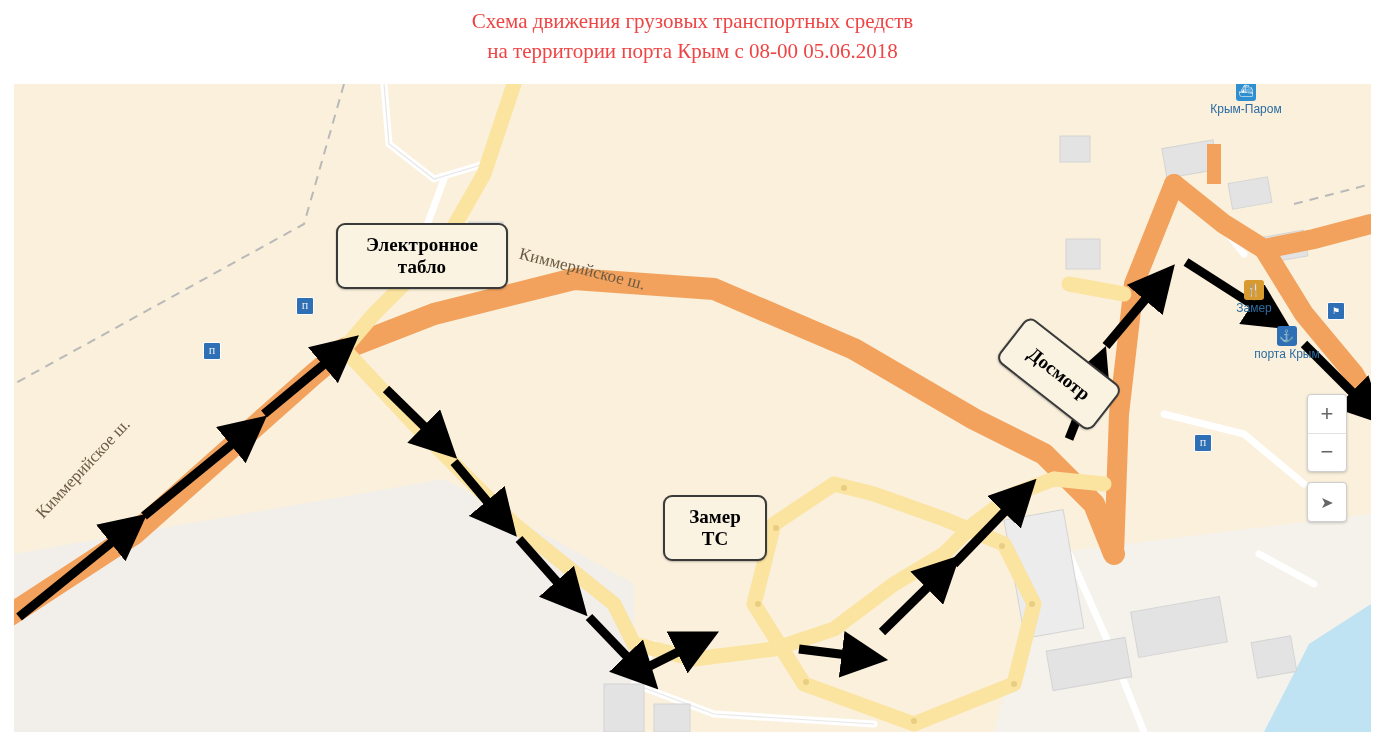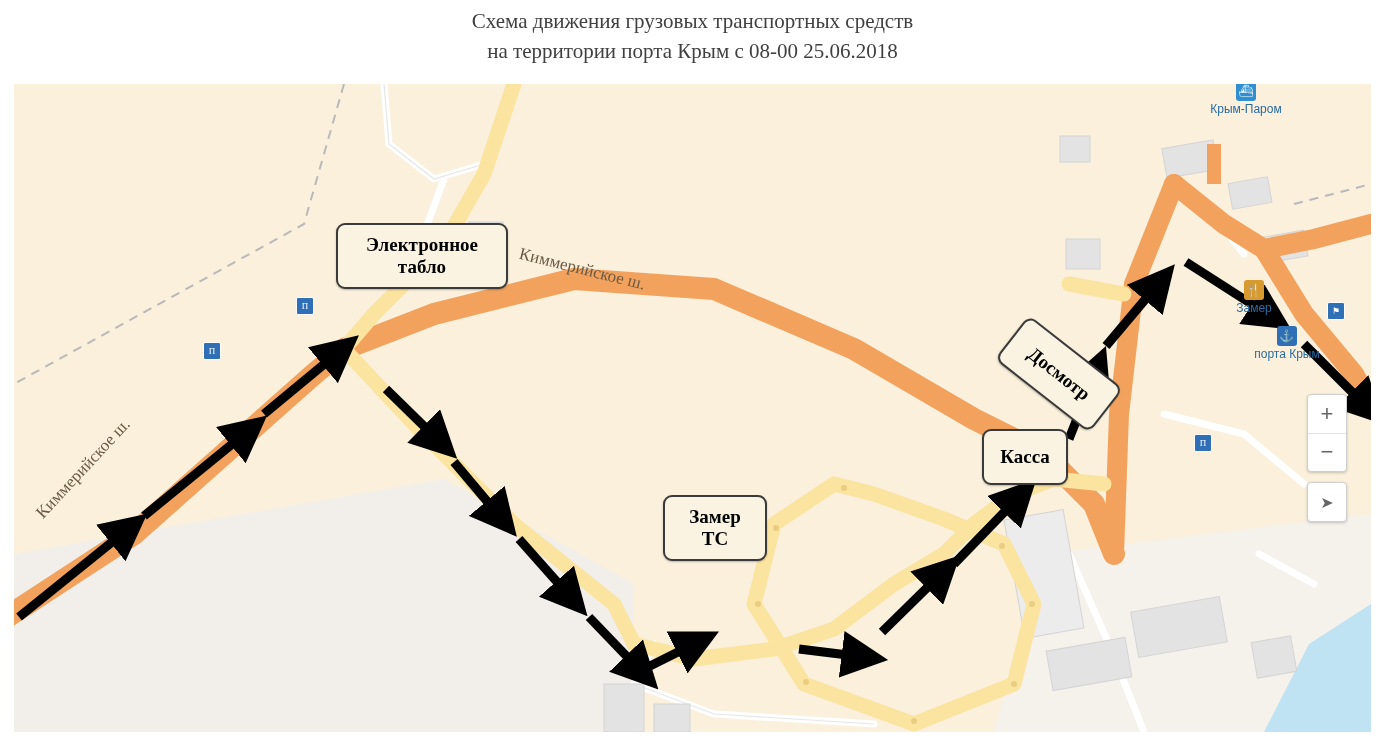--- a/index.html
+++ b/index.html
@@ -9,21 +9,21 @@
     font-family:"Liberation Serif", serif;
     overflow:hidden;
   }
   #root{position:relative;width:1385px;height:736px;}
 
   
   .title{
     position:absolute;left:0;top:6px;width:1385px;
     text-align:center;
     font-family:"Liberation Serif", serif;
-    font-size:21px;color:#404040;line-height:30px;
+    font-size:21px;color:#ef4444;line-height:30px;
   }
   .title div{white-space:nowrap;}
 
   
   .map{
     position:absolute;left:14px;top:84px;
     width:1357px;height:648px;
     background:#faf0dc;
     overflow:hidden;
   }
@@ -92,21 +92,21 @@
   .ctrl-zoom div:first-child{border-bottom:1px solid #e2e2e2;}
   .ctrl-loc{top:398px;height:38px;align-items:center;justify-content:center;font-size:16px;color:#666;}
 </style>
 </head>
 <body>
 
 <div id="root">
 
   <div class="title">
     <div>Схема движения грузовых транспортных средств</div>
-    <div>на территории порта Крым с 08-00 25.06.2018</div>
+    <div>на территории порта Крым с 08-00 05.06.2018</div>
   </div>
 
   <div class="map">
 
     <svg width="1357" height="648" viewBox="0 0 1357 648">
 
       <rect x="0" y="0" width="1357" height="648" fill="#faf0dc"></rect>
       <polygon points="0,470 430,395 620,500 620,648 0,648" fill="#efefef" opacity="0.75"></polygon>
       <polygon points="1030,470 1357,430 1357,648 980,648" fill="#f2f2f2" opacity="0.7"></polygon>
       <path d="M1295,560 L1357,520 L1357,648 L1250,648 Z" fill="#bfe3f2"></path>
@@ -231,23 +231,20 @@
     <div class="box" style="left:322px;top:139px;width:168px;height:62px;">
       <span style="white-space:pre-line;">Электронное
 табло</span>
     </div>
 
     <div class="box" style="left:649px;top:411px;width:100px;height:62px;">
       <span style="white-space:pre-line;">Замер
 ТС</span>
     </div>
 
-    <div class="box" style="left:968px;top:345px;width:82px;height:52px;">
-      <span>Касса</span>
-    </div>
 
     <div class="box" style="left:985px;top:262px;width:116px;height:52px;transform:rotate(38deg);">
       <span>Досмотр</span>
     </div>
 
     <div class="ctrl ctrl-zoom">
       <div>+</div>
       <div>−</div>
     </div>
     <div class="ctrl ctrl-loc">

